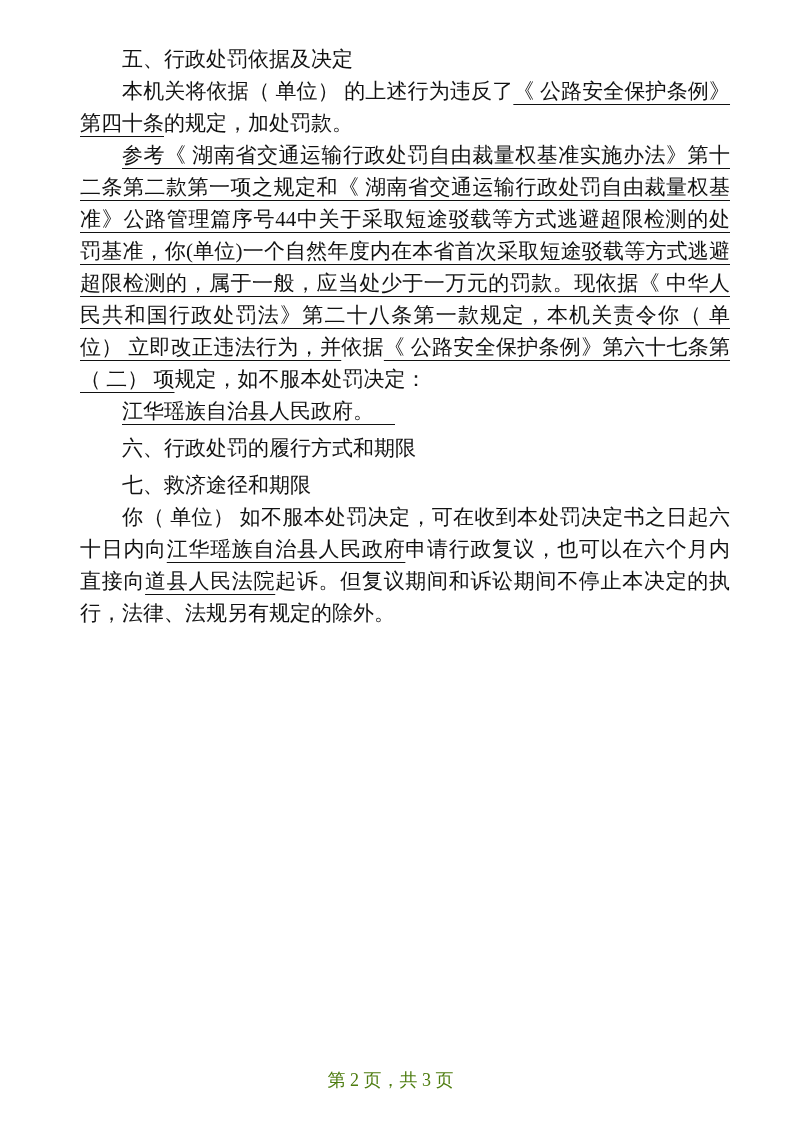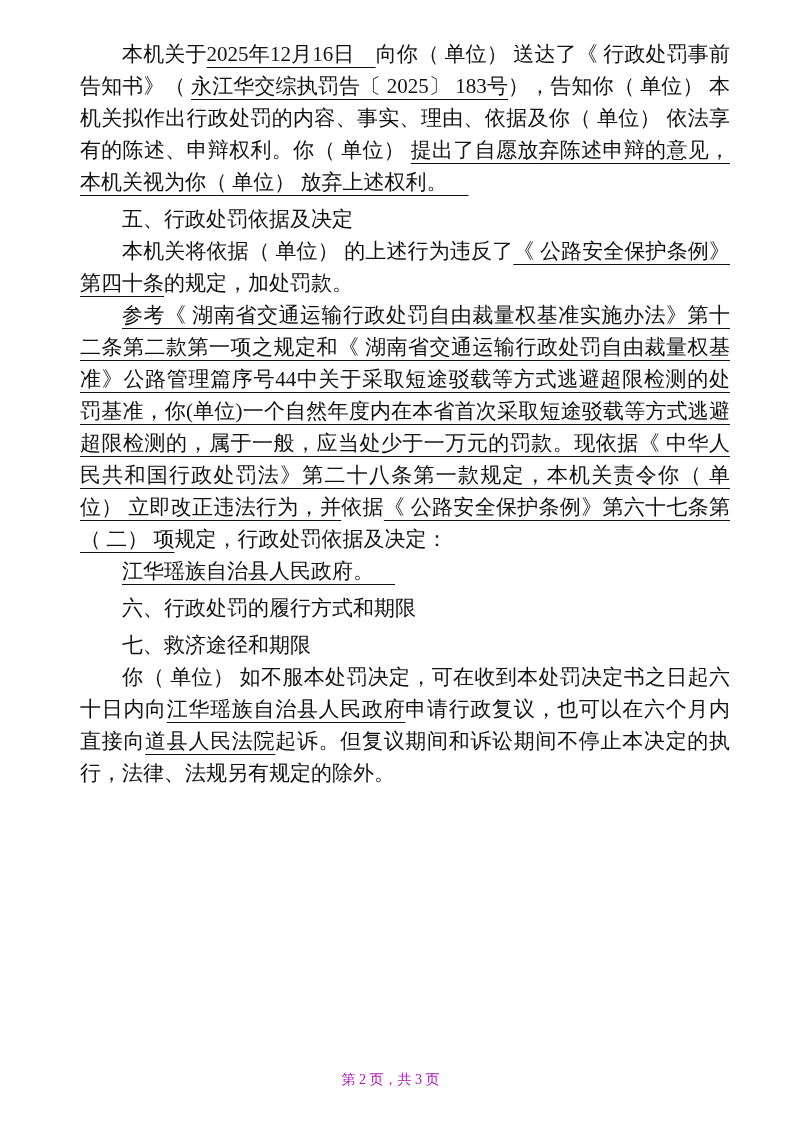--- a/index.html
+++ b/index.html
@@ -37,41 +37,38 @@
     text-decoration-thickness: 1px;
     text-underline-offset: 6px;
   }
   .page-footer {
     position: absolute;
     left: 0;
     right: 12px;
     bottom: 26px;
     text-align: center;
     text-indent: 0;
-    font-size: 14px;
-    color: #a21caf;
+    font-size: 18px;
+    color: #4d7c0f;
   }
 </style>
 </head>
 <body>
 
 <div class="page">
 
-  <p class="para">
-    <span>本机关于</span><span class="ul">2025年12月16日　</span><span>向你（ 单位） 送达了《 行政处罚事前告知书》（ </span><span class="ul">永江华交综执罚告〔 2025〕 183号</span><span>），告知你（ 单位） 本机关拟作出行政处罚的内容、事实、理由、依据及你（ 单位） 依法享有的陈述、申辩权利。你（ 单位） </span><span class="ul">提出了自愿放弃陈述申辩的意见，本机关视为你（ 单位） 放弃上述权利。　</span>
-  </p>
 
   <p class="heading">五、行政处罚依据及决定</p>
 
   <p class="para">
     <span>本机关将依据（ 单位） 的上述行为违反了</span><span class="ul">《 公路安全保护条例》第四十条</span><span>的规定，加处罚款。</span>
   </p>
 
   <p class="para">
-    <span class="ul">参考《 湖南省交通运输行政处罚自由裁量权基准实施办法》第十二条第二款第一项之规定和《 湖南省交通运输行政处罚自由裁量权基准》公路管理篇序号44中关于采取短途驳载等方式逃避超限检测的处罚基准，你(单位)一个自然年度内在本省首次采取短途驳载等方式逃避超限检测的，属于一般，应当处少于一万元的罚款。现依据《 中华人民共和国行政处罚法》第二十八条第一款规定，本机关责令你（ 单位） 立即改正违法行为，并</span><span>依据</span><span class="ul">《 公路安全保护条例》第六十七条第（ 二） 项</span><span>规定，行政处罚依据及决定：</span>
+    <span class="ul">参考《 湖南省交通运输行政处罚自由裁量权基准实施办法》第十二条第二款第一项之规定和《 湖南省交通运输行政处罚自由裁量权基准》公路管理篇序号44中关于采取短途驳载等方式逃避超限检测的处罚基准，你(单位)一个自然年度内在本省首次采取短途驳载等方式逃避超限检测的，属于一般，应当处少于一万元的罚款。现依据《 中华人民共和国行政处罚法》第二十八条第一款规定，本机关责令你（ 单位） 立即改正违法行为，并</span><span>依据</span><span class="ul">《 公路安全保护条例》第六十七条第（ 二） 项</span><span>规定，如不服本处罚决定：</span>
   </p>
 
   <p class="para">
     <span class="ul">江华瑶族自治县人民政府。　</span>
   </p>
 
   <p class="heading">六、行政处罚的履行方式和期限</p>
 
 
   <p class="heading">七、救济途径和期限</p>

